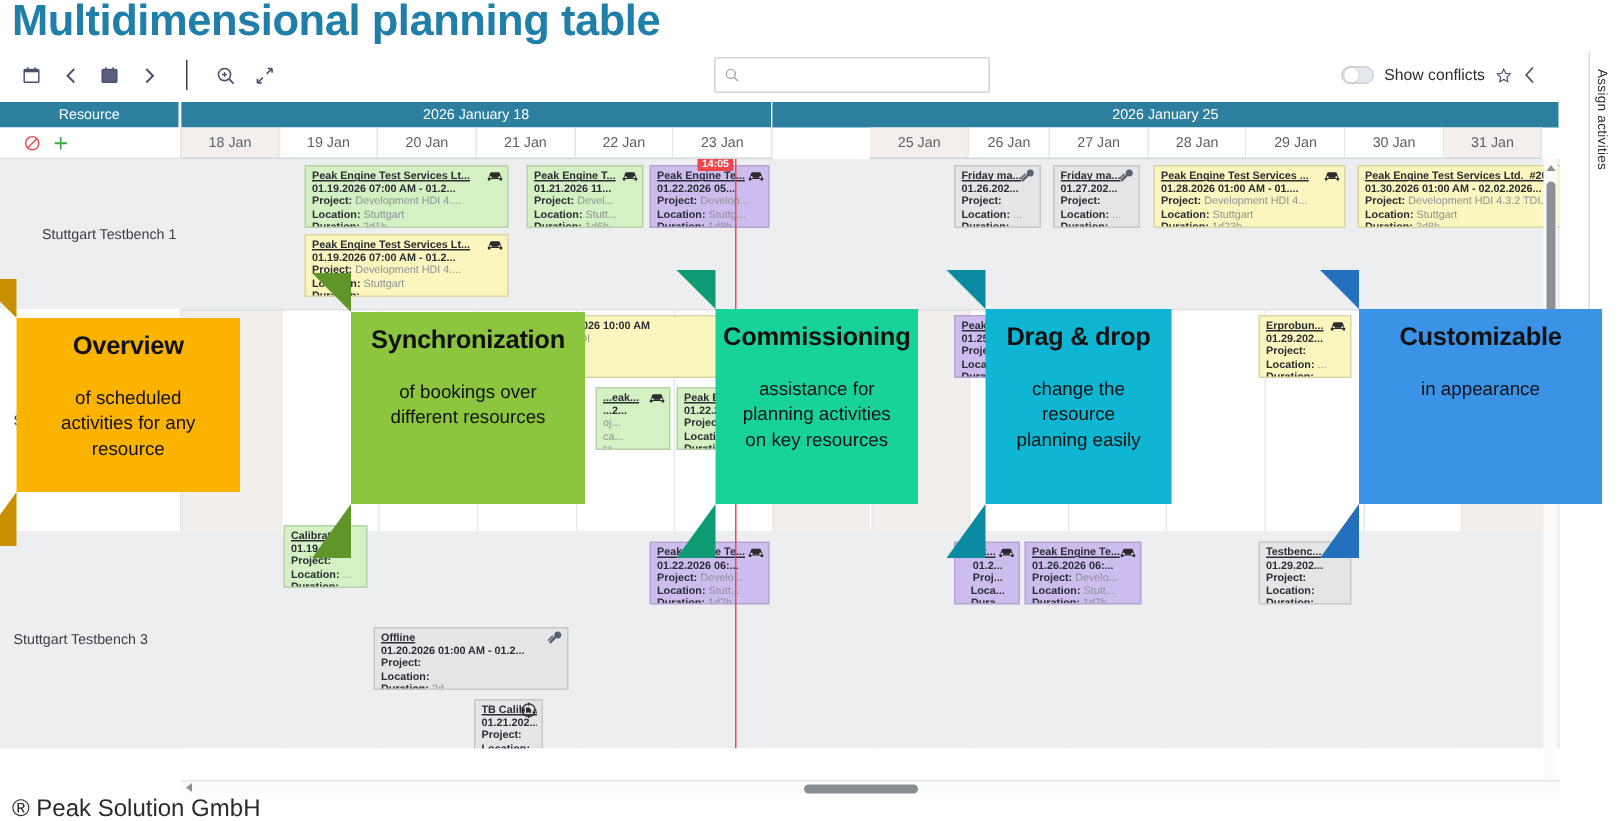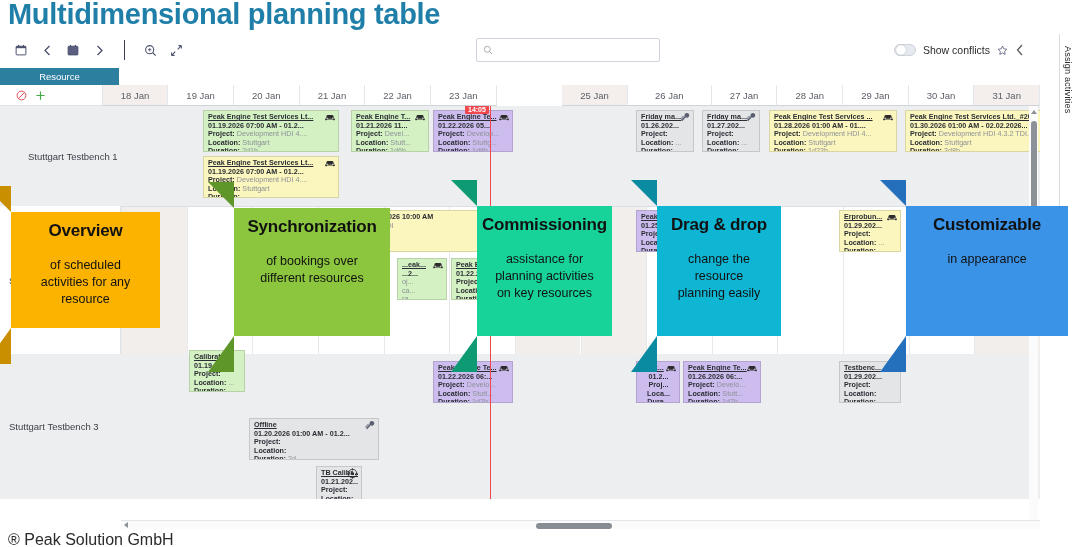--- a/index.html
+++ b/index.html
@@ -198,41 +198,45 @@
     </svg>
 </div>
 
 <div id="side-tab">
   <span>Assign activities</span>
 </div>
 
 <div id="grid">
   <div id="hdr-row">
     <div id="hdr-res">Resource</div>
+    <div id="week-cells" style="display:flex;flex:1">
+        <div class="hdr-week" style="width: 393.857px;">2026 January 18</div>
+        <div class="hdr-week" style="width: 525.143px;">2026 January 25</div>
+      </div>
   </div>
   <div id="day-row">
     <div id="day-tools">
       <svg width="11" height="11" viewBox="0 0 16 16">
           <circle cx="8" cy="8" r="6.4" fill="none" stroke="#e04a52" stroke-width="1.4"></circle>
           <path d="M3.6 12.4 12.4 3.6" stroke="#e04a52" stroke-width="1.4"></path>
         </svg>
       <svg width="11" height="11" viewBox="0 0 16 16">
           <path d="M8 2v12M2 8h12" stroke="#3faa46" stroke-width="1.7"></path>
         </svg>
     </div>
     <div id="day-cells" style="display:flex;flex:1">
         <div class="day-cell we" style="width: 65.6429px;">18 Jan</div>
         <div class="day-cell" style="width: 65.6429px;">19 Jan</div>
         <div class="day-cell" style="width: 65.6429px;">20 Jan</div>
         <div class="day-cell" style="width: 65.6429px;">21 Jan</div>
         <div class="day-cell" style="width: 65.6429px;">22 Jan</div>
         <div class="day-cell" style="width: 65.6429px;">23 Jan</div>
         <div class="day-cell we" style="width: 65.6429px; margin-top: 28px;">24 Jan</div>
         <div class="day-cell we" style="width: 65.6429px;">25 Jan</div>
-        <div class="day-cell" style="width: 84px;">26 Jan</div>
+        <div class="day-cell" style="width: 54px;">26 Jan</div>
         <div class="day-cell" style="width: 65.6429px;">27 Jan</div>
         <div class="day-cell" style="width: 65.6429px;">28 Jan</div>
         <div class="day-cell" style="width: 65.6429px;">29 Jan</div>
         <div class="day-cell" style="width: 65.6429px;">30 Jan</div>
         <div class="day-cell we" style="width: 65.6429px;">31 Jan</div>
       </div>
   </div>
 
   <div id="body-area">
     <div id="res-col">

